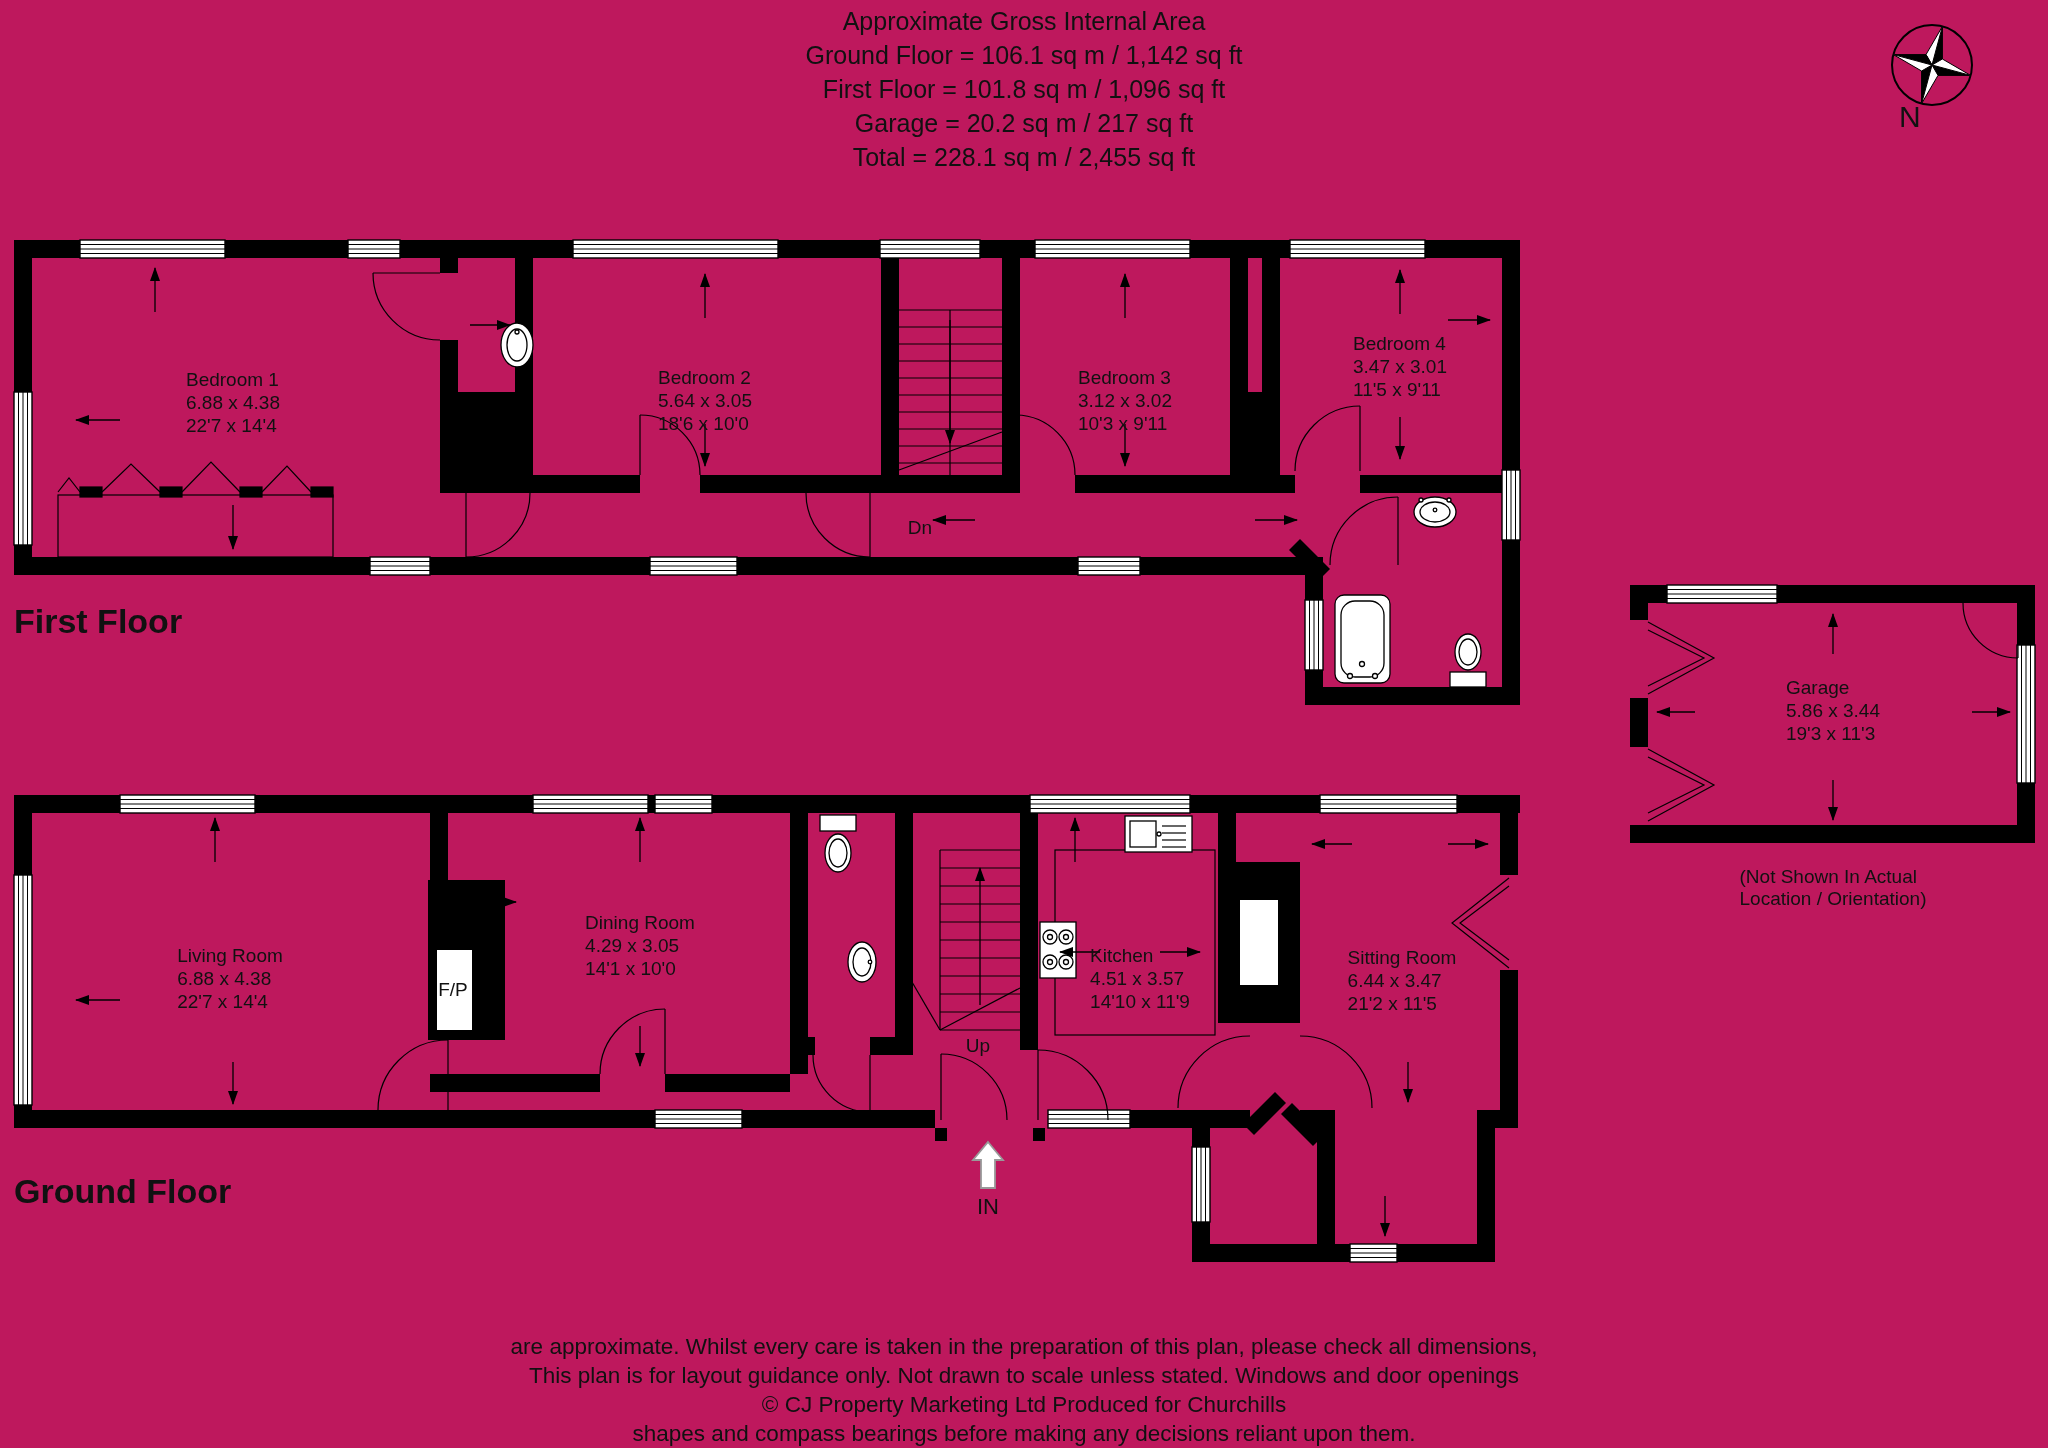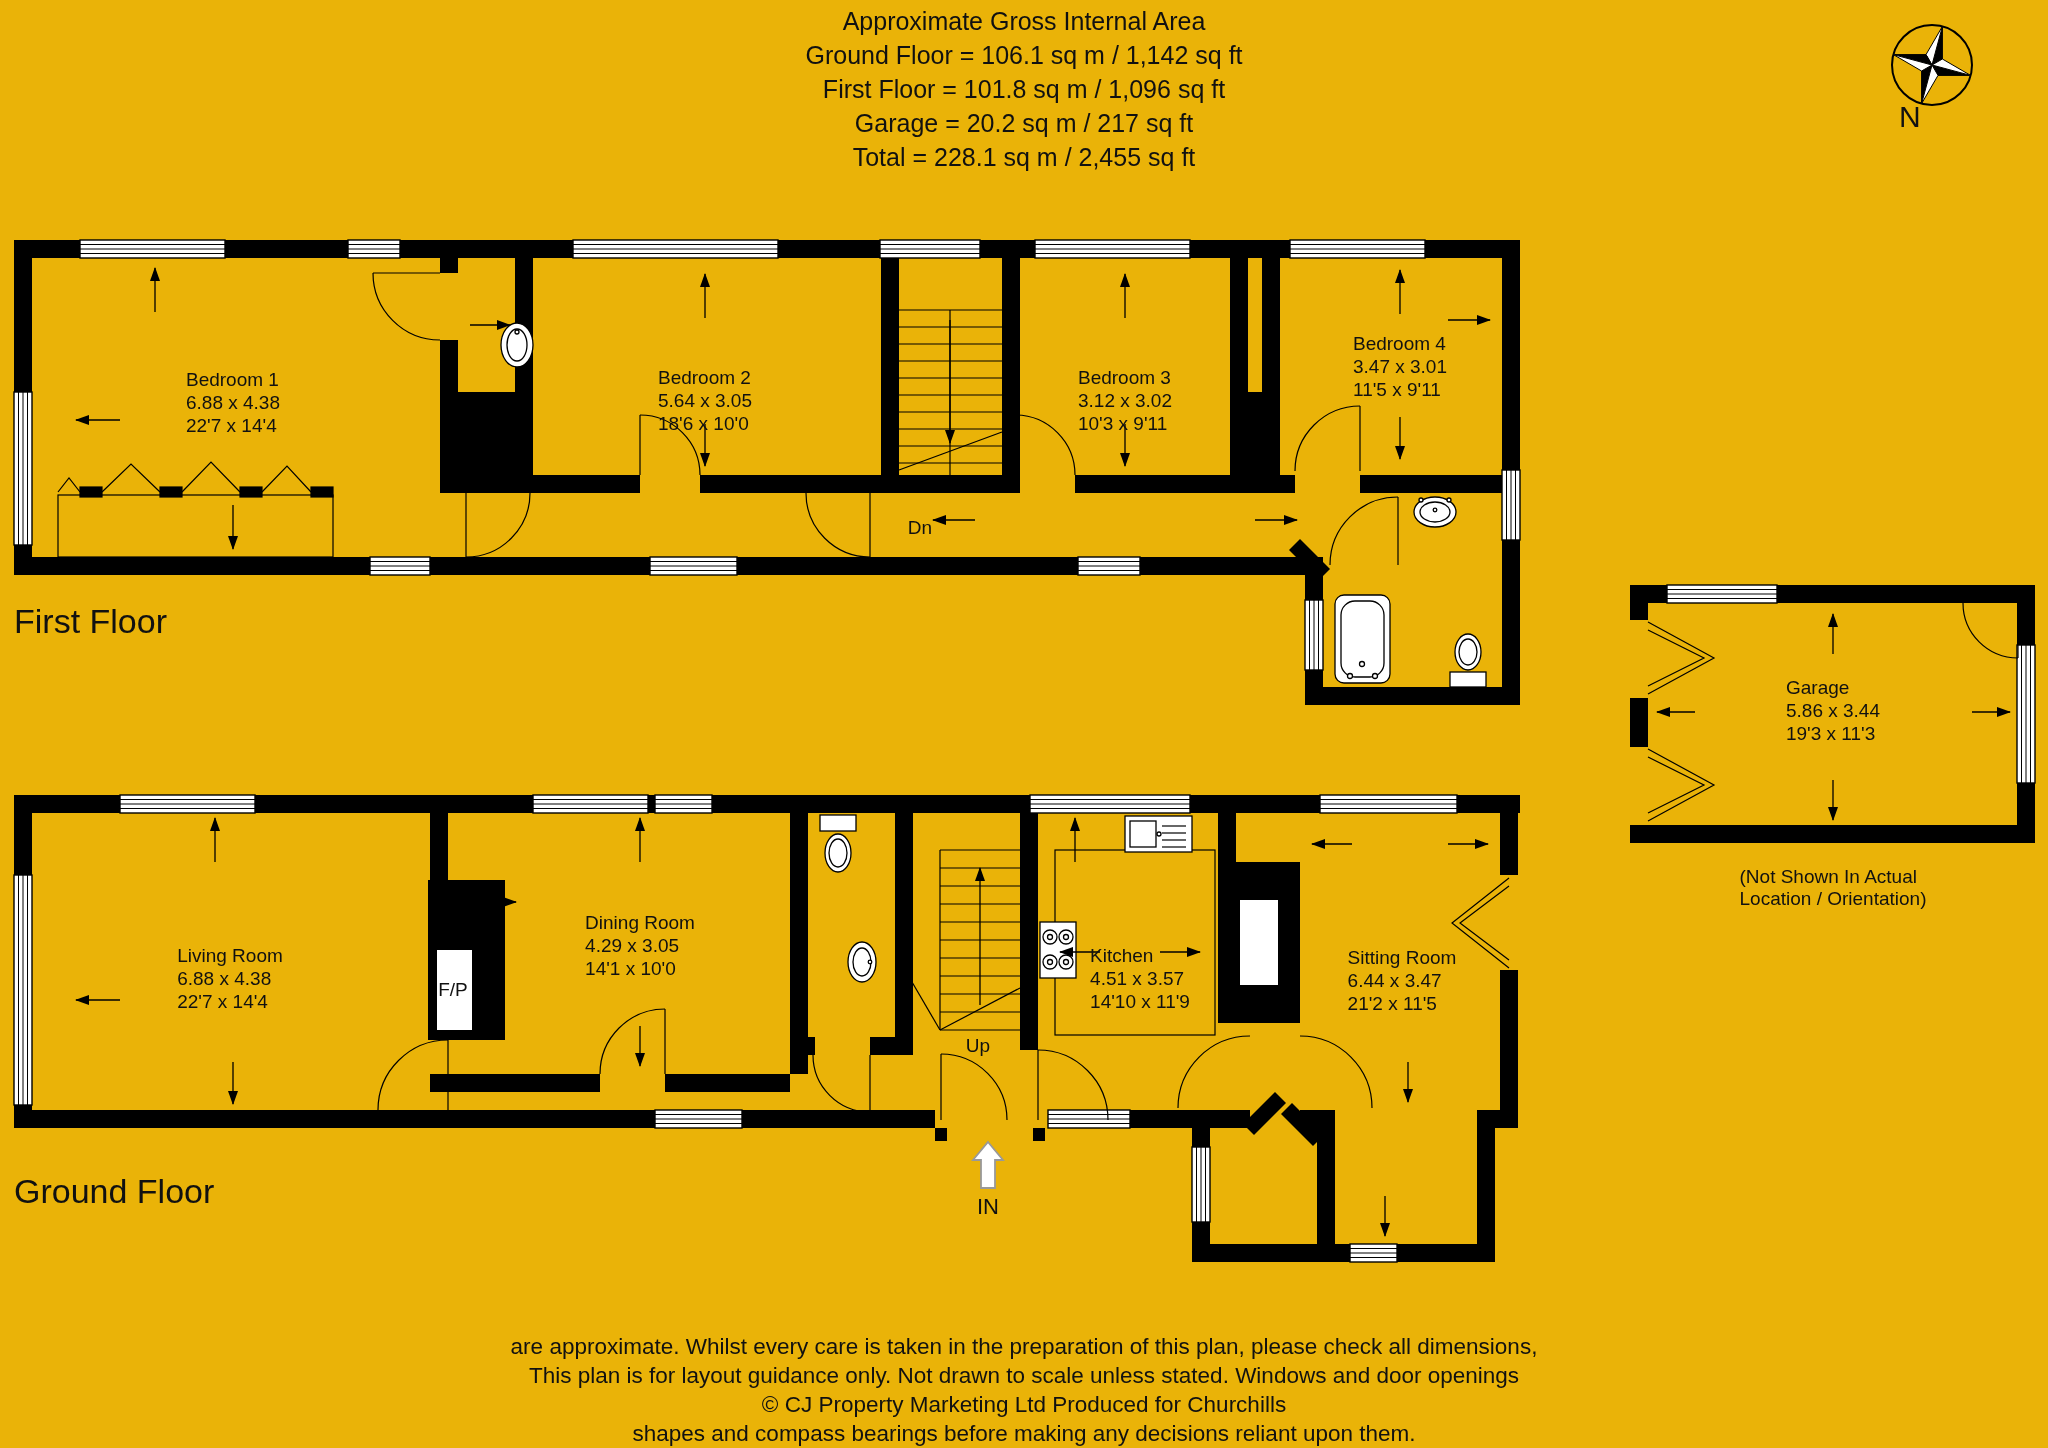--- a/index.html
+++ b/index.html
@@ -1,28 +1,28 @@
 <!DOCTYPE html>
 <html><head>
 <meta charset="utf-8">
 <style>
   html,body{margin:0;padding:0;background:#fff;}
-  .page{position:relative;width:2048px;height:1448px;background:#eab308;overflow:hidden;
+  .page{position:relative;width:2048px;height:1448px;background:#be185d;overflow:hidden;
         font-family:"Liberation Sans", sans-serif;color:#111;}
   svg{position:absolute;left:0;top:0;}
   .wall{fill:#000;}
   .winH rect,.winV rect{fill:#fff;stroke:#000;stroke-width:1.4;}
   .winH line,.winV line{stroke:#000;stroke-width:1;}
   .door path,.door line{stroke:#000;stroke-width:1.2;fill:none;}
   .thin{stroke:#000;stroke-width:1.2;fill:none;}
   .fix{stroke:#000;stroke-width:1.3;fill:#fff;}
   .dim line{stroke:#000;stroke-width:1.3;}
   .hdr{position:absolute;left:0;width:2048px;text-align:center;font-size:25px;line-height:34px;}
   .ftr{position:absolute;left:0;width:2048px;text-align:center;font-size:22.5px;line-height:29px;}
-  .floor-label{position:absolute;font-size:34px;font-weight:normal;}
+  .floor-label{position:absolute;font-size:34px;font-weight:bold;}
   .room-label{position:absolute;transform:translate(-50%,-50%);text-align:left;
               font-size:19px;line-height:23px;white-space:nowrap;}
   .tag{position:absolute;transform:translate(-50%,-50%);font-size:19px;white-space:nowrap;}
   .note{position:absolute;transform:translate(-50%,0);text-align:left;font-size:19px;line-height:22px;white-space:nowrap;}
   .nlab{position:absolute;font-size:30px;}
 </style>
 </head>
 <body>
 
 <div class="page">

